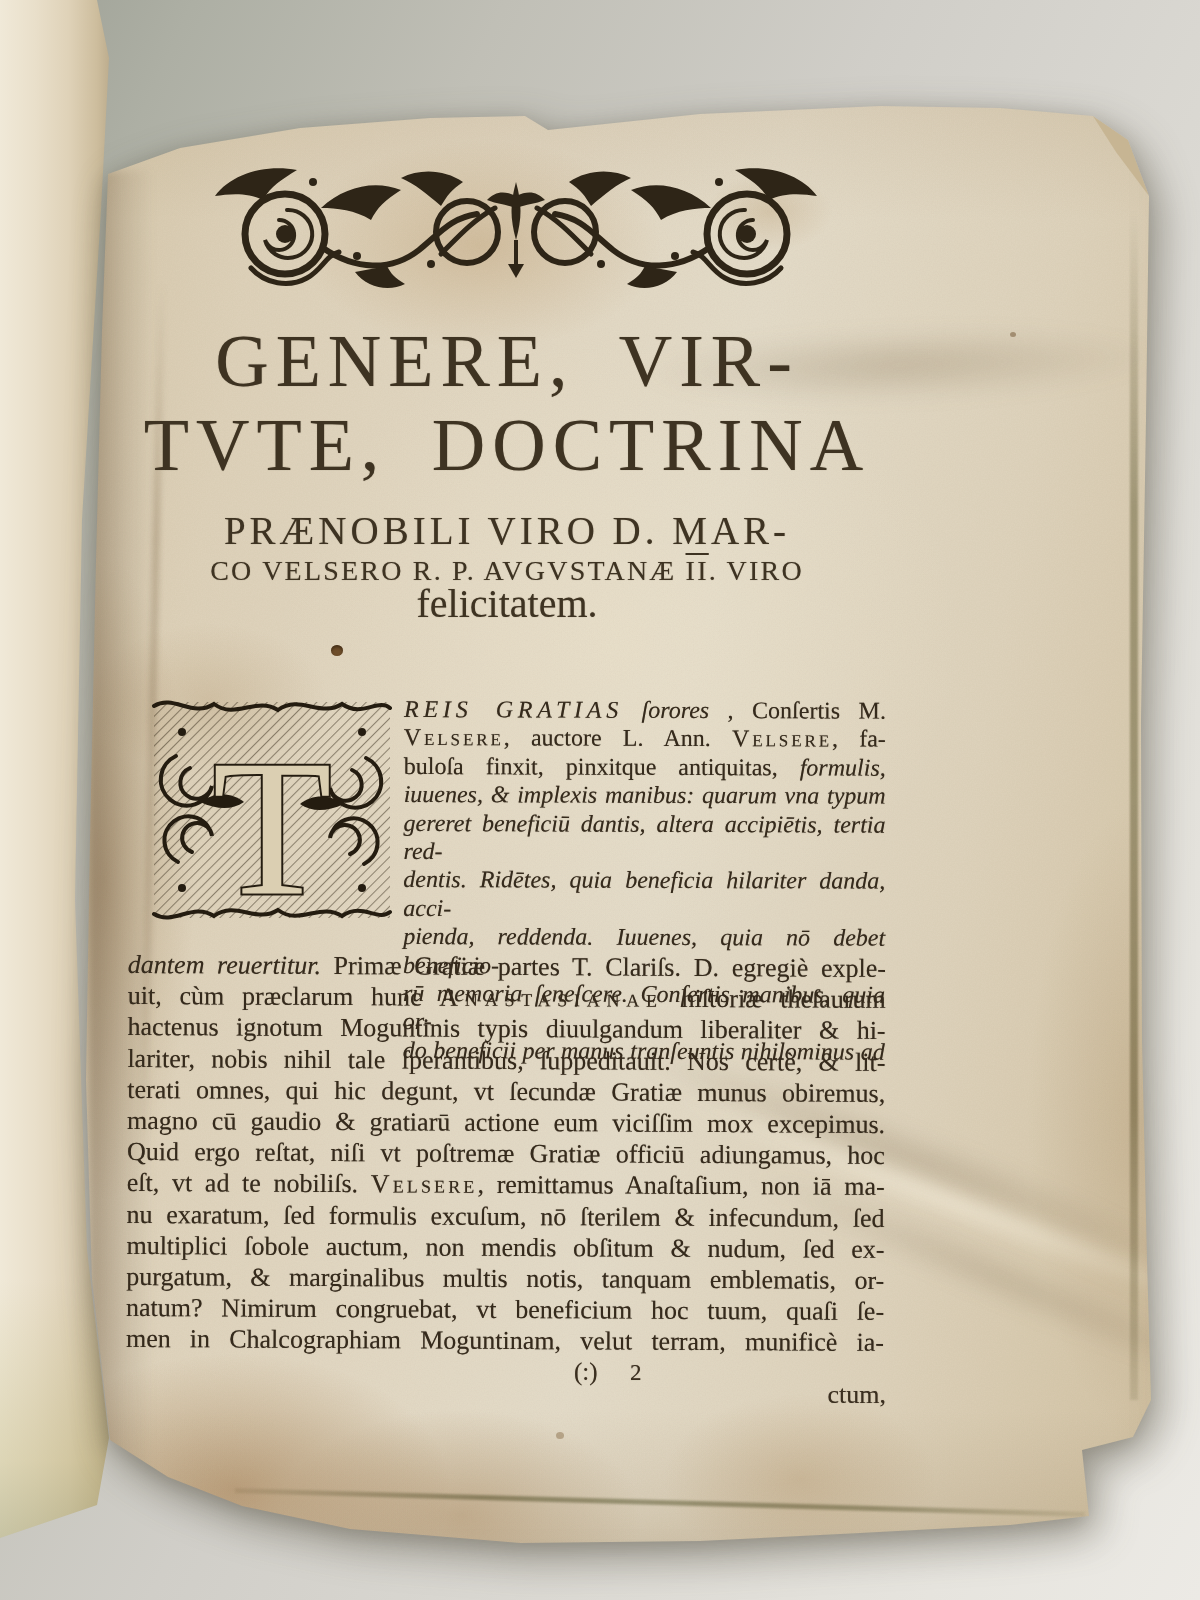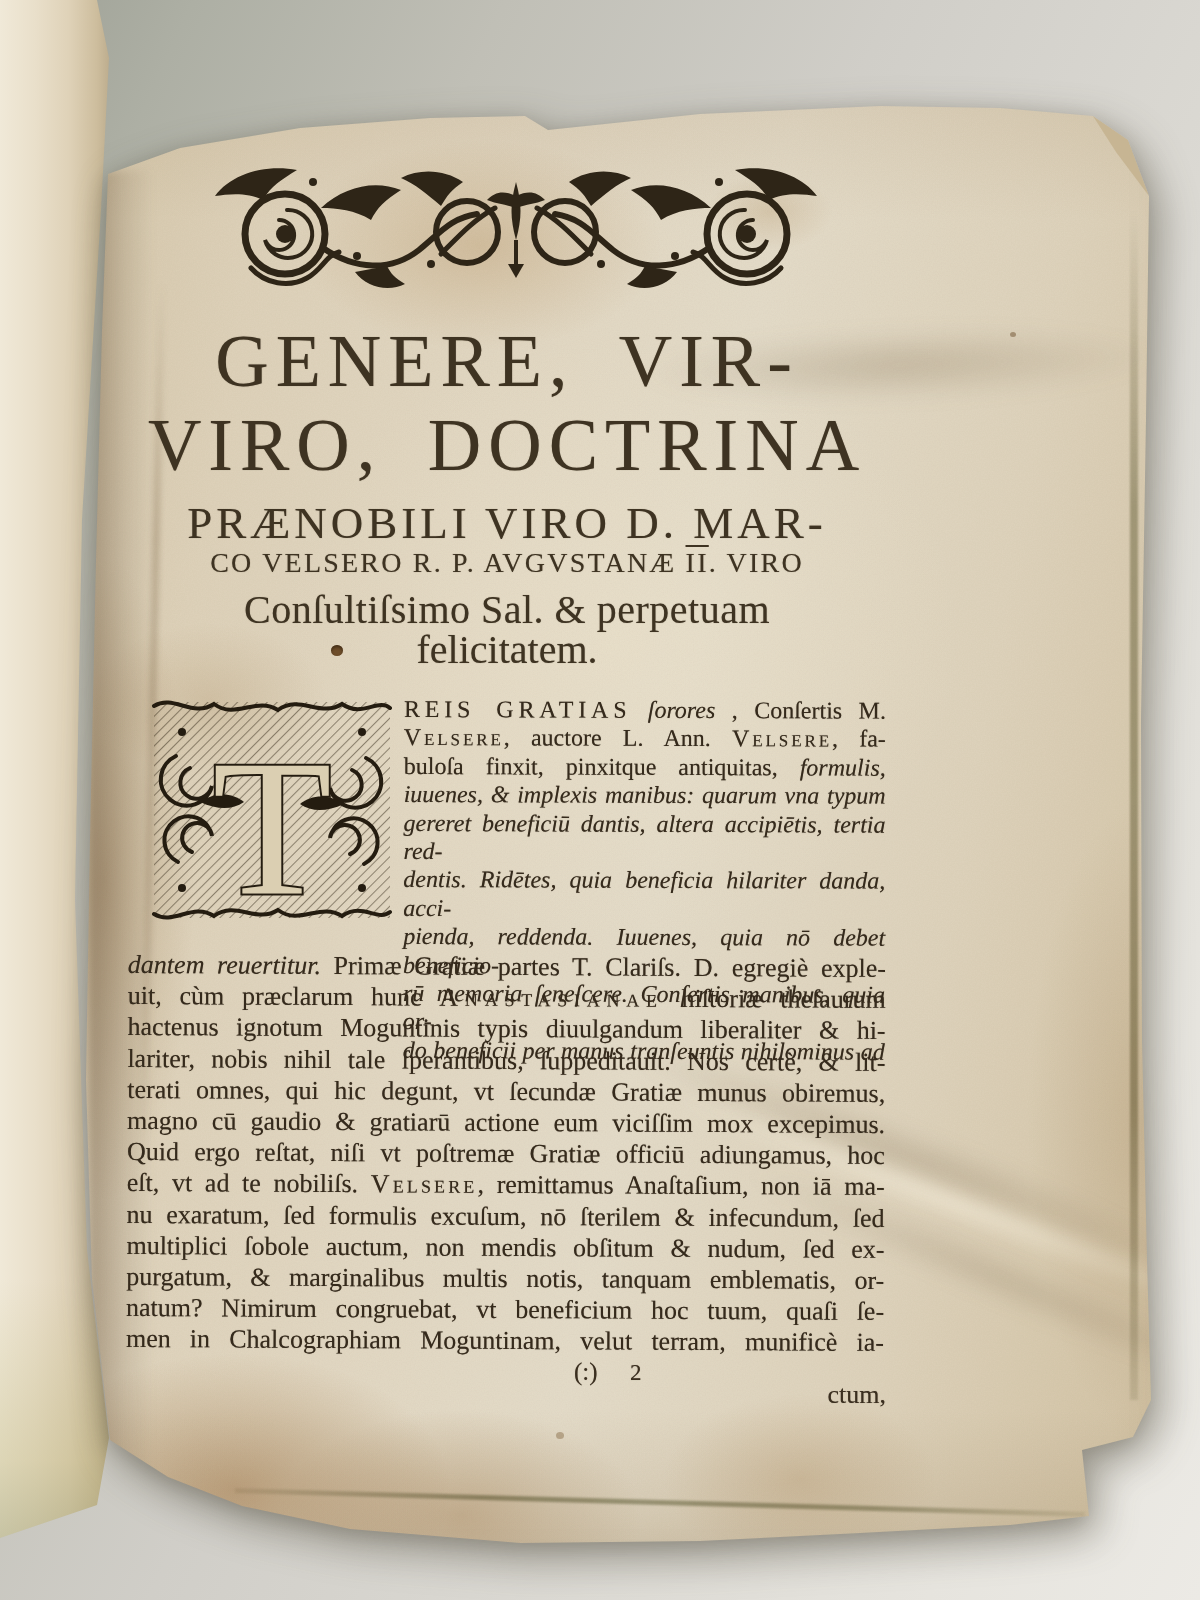--- a/index.html
+++ b/index.html
@@ -30,37 +30,37 @@
       radial-gradient(ellipse 430px 380px at 620px 640px, rgba(240,231,208,.40), rgba(240,231,208,0) 80%),
       linear-gradient(100deg,#c8b795 0%,#d6c8ac 7%,#ded2ba 20%,#e2d8c3 38%,#e4dcc9 55%,#ded3bc 75%,#d5c6a9 92%,#c9b795 100%);
     box-shadow:inset 0 0 70px rgba(95,74,42,.22);}
   .shade{position:absolute;pointer-events:none;mix-blend-mode:multiply;}
   .lite{position:absolute;pointer-events:none;}
   #grain{position:absolute;inset:0;opacity:.13;mix-blend-mode:multiply;}
   #content{position:absolute;inset:0;color:#352a1c;}
   .tblock{position:absolute;left:128px;top:312px;width:758px;text-align:center;color:#3e3322;
     text-shadow:0 0 1px rgba(62,51,34,.45);}
   .t1{font-size:74px;line-height:70px;letter-spacing:7px;word-spacing:20px;padding-top:14px;}
-  .t3{font-size:45px;line-height:46px;letter-spacing:4px;margin-top:20px;}
+  .t3{font-size:39px;line-height:46px;letter-spacing:4px;margin-top:28px;}
   .t4{font-size:28px;line-height:34px;letter-spacing:2.2px;margin-top:0;}
   .t5{font-size:40px;line-height:48px;margin-top:6px;letter-spacing:.5px;}
   .t6{font-size:40px;line-height:36px;margin-top:-2px;}
   .ovl{text-decoration:overline;}
   #headpiece{position:absolute;left:205px;top:156px;width:622px;height:140px;}
   #dropcap{position:absolute;left:148px;top:692px;width:248px;height:236px;}
   #indent-lines{position:absolute;left:404px;top:695px;width:482px;font-size:24px;line-height:28.4px;
     transform:rotate(.2deg);transform-origin:0 0;}
   #full-lines{position:absolute;left:128px;top:949px;width:758px;font-size:26px;line-height:31.2px;
     transform:rotate(.3deg);transform-origin:0 0;}
   .bline{text-align:justify;text-align-last:justify;white-space:normal;
     text-shadow:0 0 .7px rgba(53,42,28,.55);}
   .seg-i{font-style:italic;}
   .seg-sc{font-variant:small-caps;letter-spacing:.12em;}
   .seg-scw{font-variant:small-caps;letter-spacing:.26em;}
-  .seg-isc{letter-spacing:.2em;}
+  .seg-isc{font-style:italic;letter-spacing:.2em;}
   .sigline{position:absolute;font-size:25px;color:#3a2e1f;text-shadow:0 0 .7px rgba(53,42,28,.5);}
   #catchword{width:140px;text-align:right;font-size:26px;margin-top:22px;}
   .dot{position:absolute;border-radius:50%;}
   .fold{position:absolute;}
 </style>
 </head>
 <body>
 
 <div id="stage">
 
@@ -118,24 +118,23 @@
             <path d="M311,26 C305,48 305,62 311,84 C317,62 317,48 311,26 Z"></path>
             <path d="M311,40 C298,34 290,36 282,44 C292,48 300,48 311,52 Z"></path>
             <path d="M311,40 C324,34 332,36 340,44 C330,48 322,48 311,52 Z"></path>
             <path d="M309,84 L313,84 L313,108 L309,108 Z"></path>
             <path d="M303,108 L319,108 L311,122 Z"></path>
           </g>
         </svg>
 
         <div class="tblock">
           <div class="t1">GENERE, VIR-</div>
-          <div class="t1">VIRO, DOCTRINA</div>
+          <div class="t1">TVTE, DOCTRINA</div>
           <div class="t3">PRÆNOBILI VIRO D. MAR-</div>
           <div class="t4"><span>CO VELSERO R. P. AVGVSTANÆ </span><span class="ovl">II</span><span>. VIRO</span></div>
-          <div class="t5">Conſultiſsimo Sal. &amp; perpetuam</div>
           <div class="t6">felicitatem.</div>
         </div>
 
         <svg id="dropcap" viewBox="0 0 248 236">
           <defs>
             <pattern id="hx" width="7" height="7" patternTransform="rotate(45)" patternUnits="userSpaceOnUse">
               <line x1="0" y1="0" x2="0" y2="7" stroke="#3a2f1e" stroke-width="2.1"></line>
             </pattern>
           </defs>
           <rect x="6" y="10" width="236" height="216" fill="url(#hx)" opacity="0.5"></rect>

